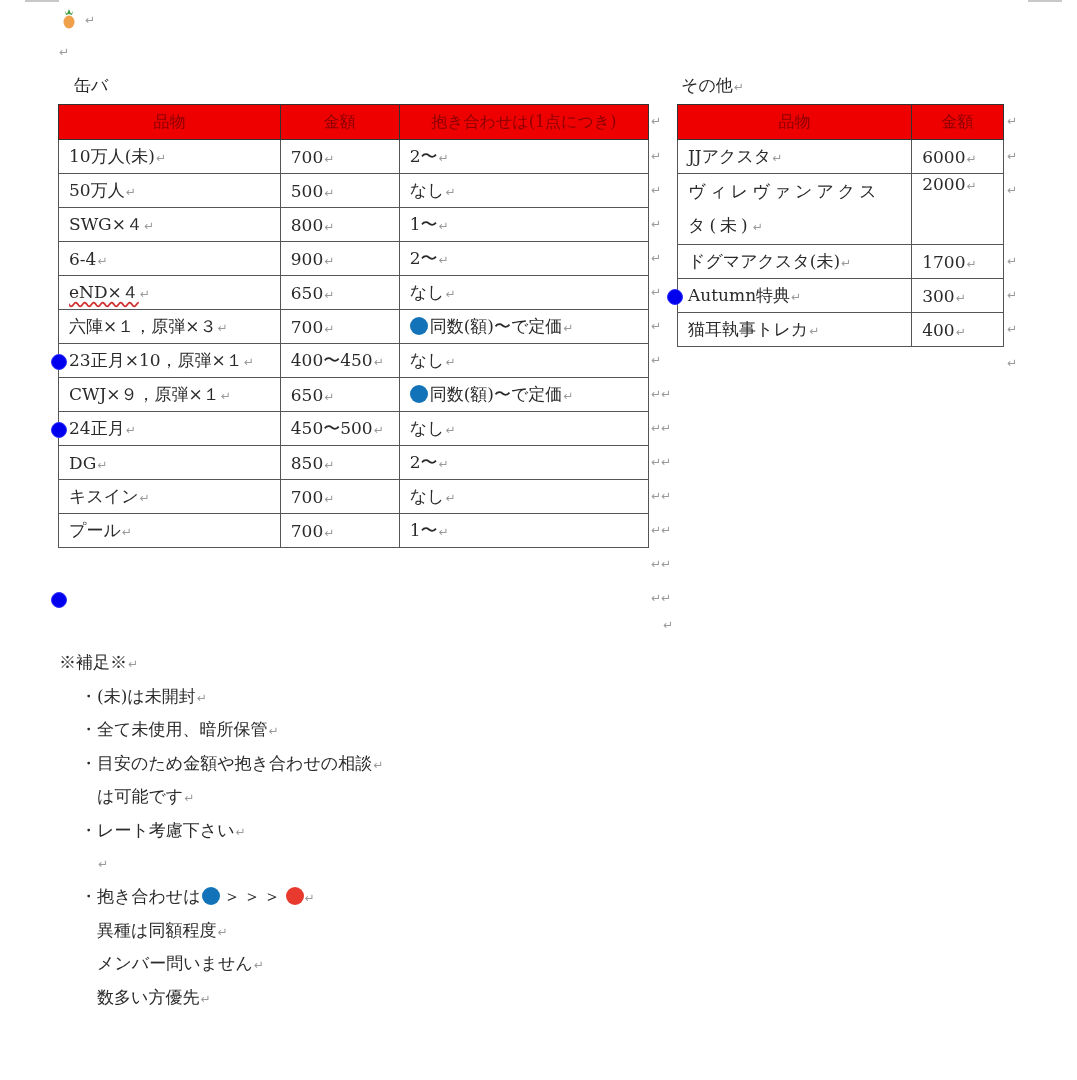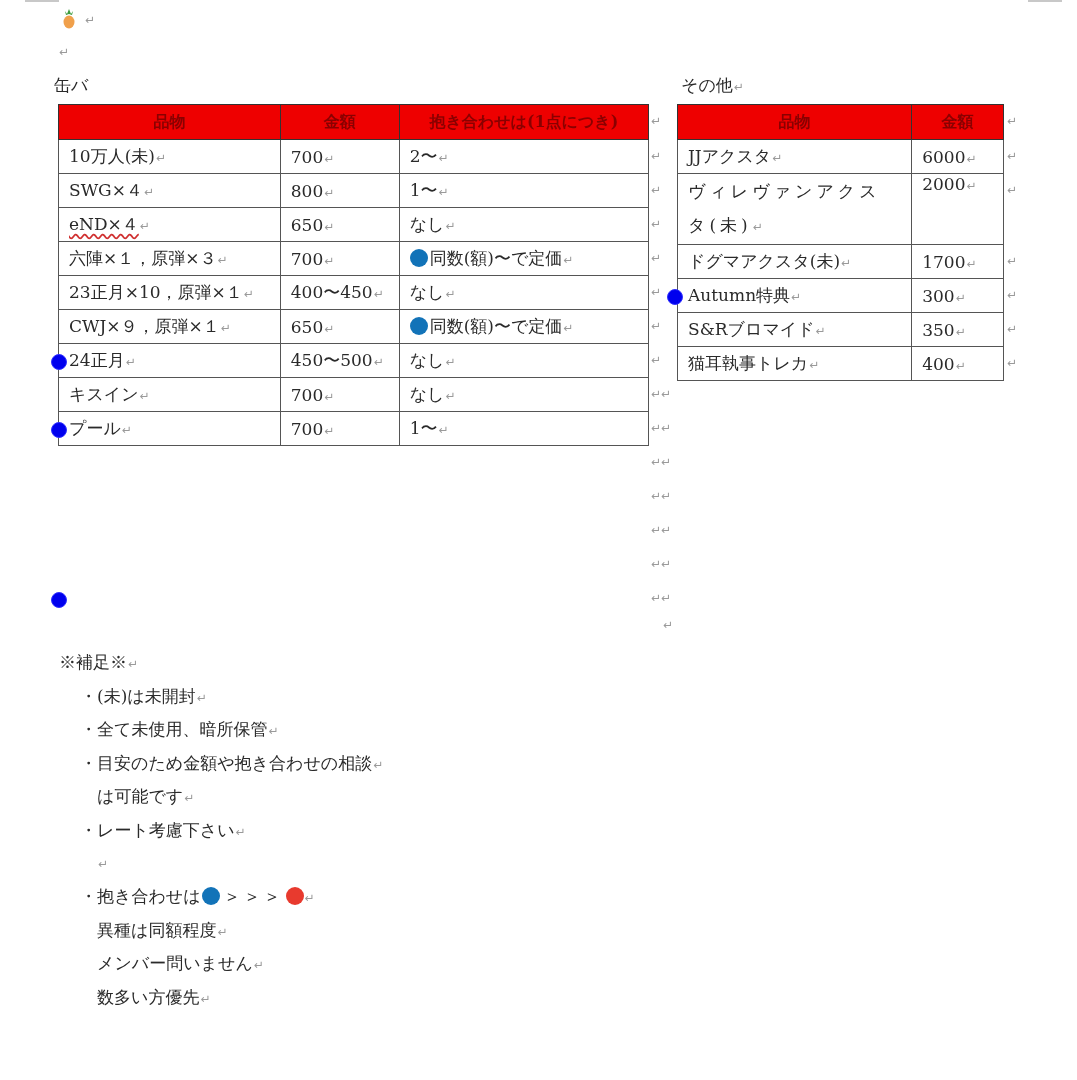--- a/index.html
+++ b/index.html
@@ -3,21 +3,21 @@
 <meta charset="utf-8">
 <style>
   html, body { margin:0; padding:0; background:#ffffff; }
   body { width:1077px; height:1080px; position:relative; overflow:hidden;
          font-family:"DejaVu Serif","Liberation Serif",serif; color:#2a2a2a; }
   .corner-mark { position:absolute; top:0; height:2px; background:#c8c8c8; }
   .pm { color:#9a9a9a; font-size:12px; margin-left:1px; font-family:"DejaVu Sans",sans-serif; }
   .line { position:absolute; font-size:17px; white-space:nowrap; }
   .pineapple { position:absolute; left:62px; top:9px; width:14px; height:20px; }
   table.grid { position:absolute; border-collapse:collapse; font-size:17px; }
-  table.grid th { background:#ee0000; color:#8a0000; font-weight:bold; height:34px;
+  table.grid th { background:#ee0000; color:#8a0000; font-weight:normal; height:34px;
                   border:1.5px solid #333; padding:0 6px; text-align:center; font-size:16px; white-space:nowrap; }
   table.grid td { border:1.5px solid #555; padding:0 10px; height:33px; vertical-align:middle; white-space:nowrap; }
   table.grid td.wrap { white-space:normal; line-height:34px; letter-spacing:4px; }
   .dotmark { display:inline-block; width:18px; height:18px; border-radius:50%; background:#1273b8; vertical-align:-3px; margin-right:2px; }
   .reddot { display:inline-block; width:18px; height:18px; border-radius:50%; background:#e83a2e; vertical-align:-3px; }
   .bluepin { position:absolute; width:14px; height:14px; border-radius:50%; background:#0000ee; border:1px solid #3030ff; }
   .rowpm { position:absolute; color:#9a9a9a; font-size:12px; font-family:"DejaVu Sans",sans-serif; }
   .squig { text-decoration:underline wavy #d03030; text-underline-offset:3px; }
 </style>
 </head>
@@ -26,21 +26,21 @@
 <div class="corner-mark" style="left:25px;width:34px;"></div>
 <div class="corner-mark" style="left:1028px;width:34px;"></div>
 
 <svg class="pineapple" viewBox="0 0 14 20">
   <path d="M7 0 L5 5 L3 2 L4 6 L7 5 L10 6 L11 2 L9 5 Z" fill="#3b9a3b"></path>
   <ellipse cx="7" cy="13" rx="5.5" ry="6.5" fill="#f0a04b"></ellipse>
 </svg>
 <span class="line" style="left:84px;top:8px;"><span class="pm">↵</span></span>
 <span class="line" style="left:58px;top:40px;"><span class="pm">↵</span></span>
 
-<span class="line" style="left:54px;top:74px;">缶バ</span>
+<span class="line" style="left:74px;top:74px;">缶バ</span>
 <span class="line" style="left:681px;top:74px;"><span>その他</span><span class="pm">↵</span></span>
 
 <table class="grid" id="left-table" style="left:58px;top:104px;width:591px;">
   <colgroup>
       <col style="width:222px">
       <col style="width:119px">
       <col style="width:250px">
     </colgroup>
   <thead>
     <tr>
@@ -49,23 +49,33 @@
       <th>抱き合わせは(1点につき)</th>
     </tr>
   </thead>
   <tbody id="left-body">
       <tr>
         <td><span>10万人(未)</span><span class="pm">↵</span></td>
         <td><span>700</span><span class="pm">↵</span></td>
         <td><span>2〜</span><span class="pm">↵</span></td>
       </tr>
       <tr>
+        <td><span>50万人</span><span class="pm">↵</span></td>
+        <td><span>500</span><span class="pm">↵</span></td>
+        <td><span>なし</span><span class="pm">↵</span></td>
+      </tr>
+      <tr>
         <td><span>SWG×４</span><span class="pm">↵</span></td>
         <td><span>800</span><span class="pm">↵</span></td>
         <td><span>1〜</span><span class="pm">↵</span></td>
+      </tr>
+      <tr>
+        <td><span>6-4</span><span class="pm">↵</span></td>
+        <td><span>900</span><span class="pm">↵</span></td>
+        <td><span>2〜</span><span class="pm">↵</span></td>
       </tr>
       <tr>
         <td><span class="squig">eND×４</span><span class="pm">↵</span></td>
         <td><span>650</span><span class="pm">↵</span></td>
         <td><span>なし</span><span class="pm">↵</span></td>
       </tr>
       <tr>
         <td><span>六陣×１，原弾×３</span><span class="pm">↵</span></td>
         <td><span>700</span><span class="pm">↵</span></td>
         <td><span class="dotmark"></span><span>同数(額)〜で定価</span><span class="pm">↵</span></td>
@@ -77,20 +87,25 @@
       </tr>
       <tr>
         <td><span>CWJ×９，原弾×１</span><span class="pm">↵</span></td>
         <td><span>650</span><span class="pm">↵</span></td>
         <td><span class="dotmark"></span><span>同数(額)〜で定価</span><span class="pm">↵</span></td>
       </tr>
       <tr>
         <td><span>24正月</span><span class="pm">↵</span></td>
         <td><span>450〜500</span><span class="pm">↵</span></td>
         <td><span>なし</span><span class="pm">↵</span></td>
+      </tr>
+      <tr>
+        <td><span>DG</span><span class="pm">↵</span></td>
+        <td><span>850</span><span class="pm">↵</span></td>
+        <td><span>2〜</span><span class="pm">↵</span></td>
       </tr>
       <tr>
         <td><span>キスイン</span><span class="pm">↵</span></td>
         <td><span>700</span><span class="pm">↵</span></td>
         <td><span>なし</span><span class="pm">↵</span></td>
       </tr>
       <tr>
         <td><span>プール</span><span class="pm">↵</span></td>
         <td><span>700</span><span class="pm">↵</span></td>
         <td><span>1〜</span><span class="pm">↵</span></td>
@@ -118,24 +133,20 @@
         <td class="wrap" style="vertical-align: top;"><span>ヴィレヴァンアクスタ(未)</span><span class="pm">↵</span></td>
         <td style="vertical-align: top; padding-top: 0px;"><span>2000</span><span class="pm">↵</span></td>
       </tr>
       <tr>
         <td><span>ドグマアクスタ(未)</span><span class="pm">↵</span></td>
         <td><span>1700</span><span class="pm">↵</span></td>
       </tr>
       <tr>
         <td><span>Autumn特典</span><span class="pm">↵</span></td>
         <td><span>300</span><span class="pm">↵</span></td>
-      </tr>
-      <tr>
-        <td><span>S&amp;Rブロマイド</span><span class="pm">↵</span></td>
-        <td><span>350</span><span class="pm">↵</span></td>
       </tr>
       <tr>
         <td><span>猫耳執事トレカ</span><span class="pm">↵</span></td>
         <td><span>400</span><span class="pm">↵</span></td>
       </tr>
     </tbody>
 </table>
 
 <div>
   <span class="line" style="left:59px;top:651px;"><span>※補足※</span><span class="pm">↵</span></span>

